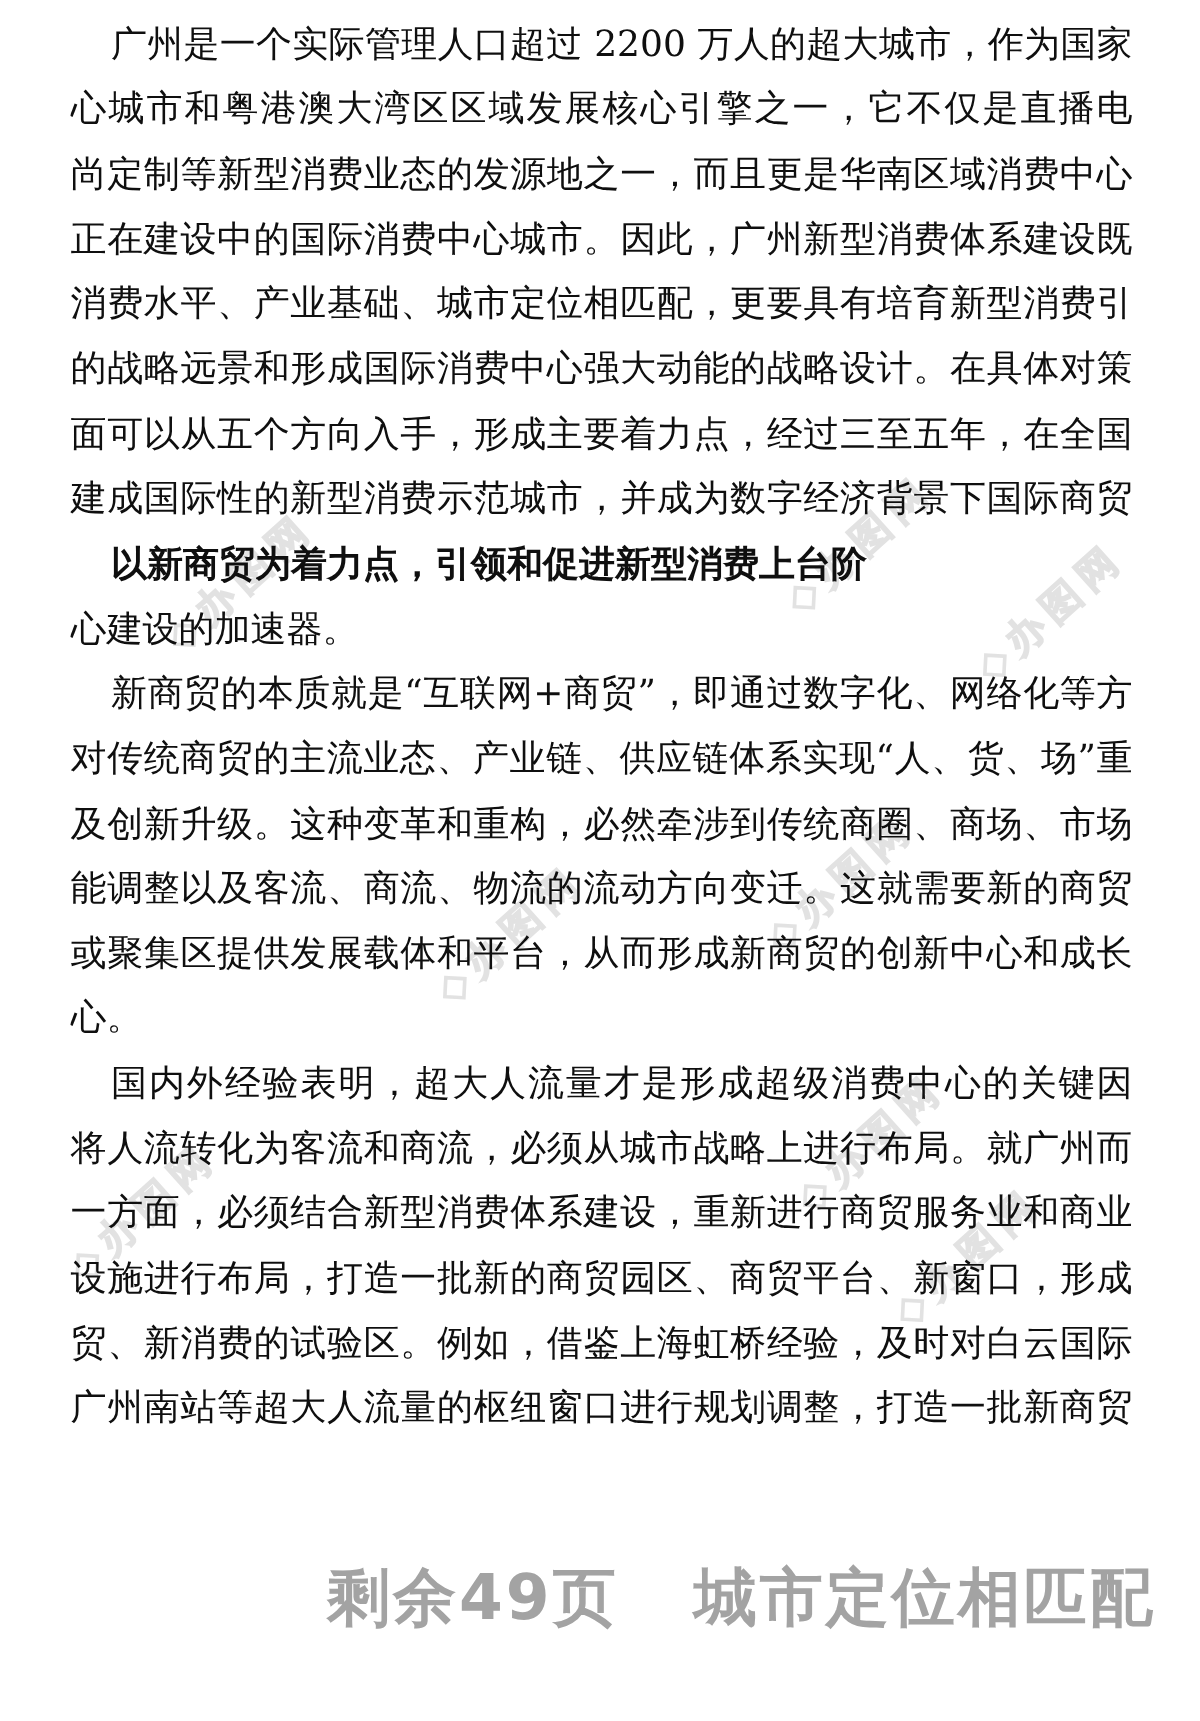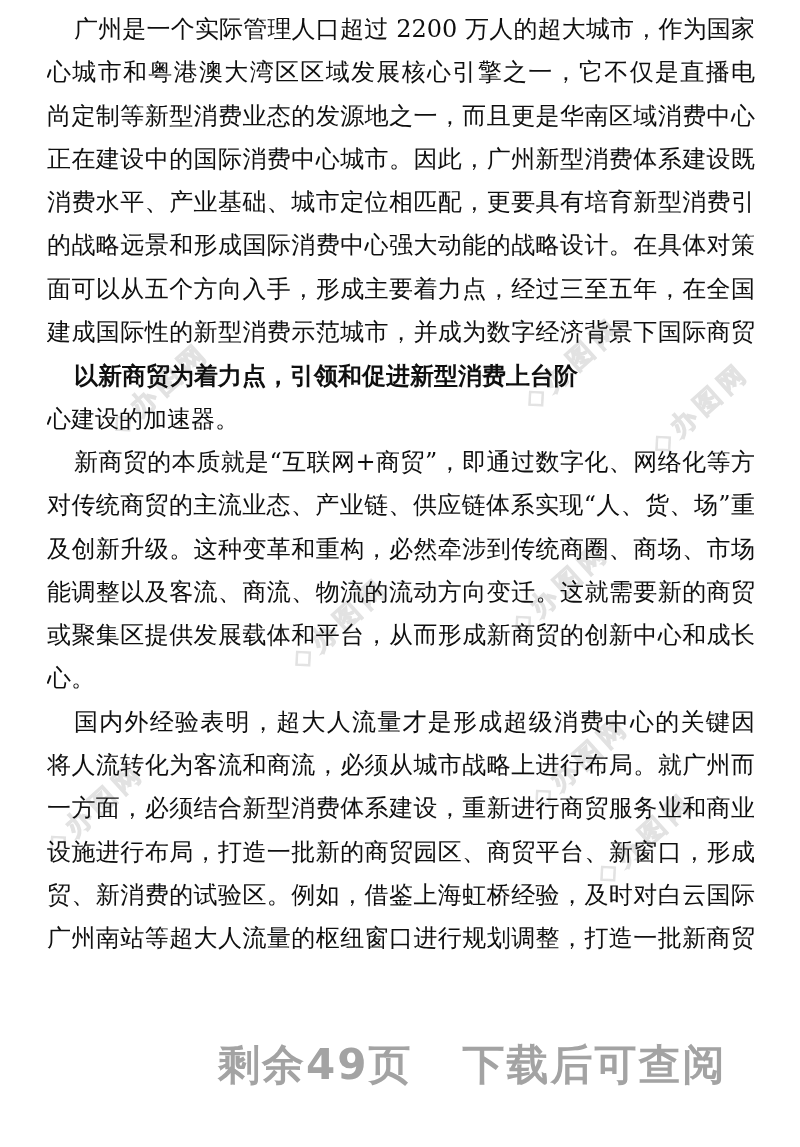--- a/index.html
+++ b/index.html
@@ -112,15 +112,15 @@
       <div class="line">心。</div>
       <div class="line justify indent">国内外经验表明，超大人流量才是形成超级消费中心的关键因素，</div>
       <div class="line justify">将人流转化为客流和商流，必须从城市战略上进行布局。就广州而言，</div>
       <div class="line justify">一方面，必须结合新型消费体系建设，重新进行商贸服务业和商业网点</div>
       <div class="line justify">设施进行布局，打造一批新的商贸园区、商贸平台、新窗口，形成新商</div>
       <div class="line justify">贸、新消费的试验区。例如，借鉴上海虹桥经验，及时对白云国际机场、</div>
       <div class="line justify">广州南站等超大人流量的枢纽窗口进行规划调整，打造一批新商贸创</div>
     </div>
   <div class="footer">
     <span>剩余49页</span>
-    <span>下载后可查阅</span>
+    <span>城市定位相匹配</span>
   </div>
 </div>
 
 </body></html>

